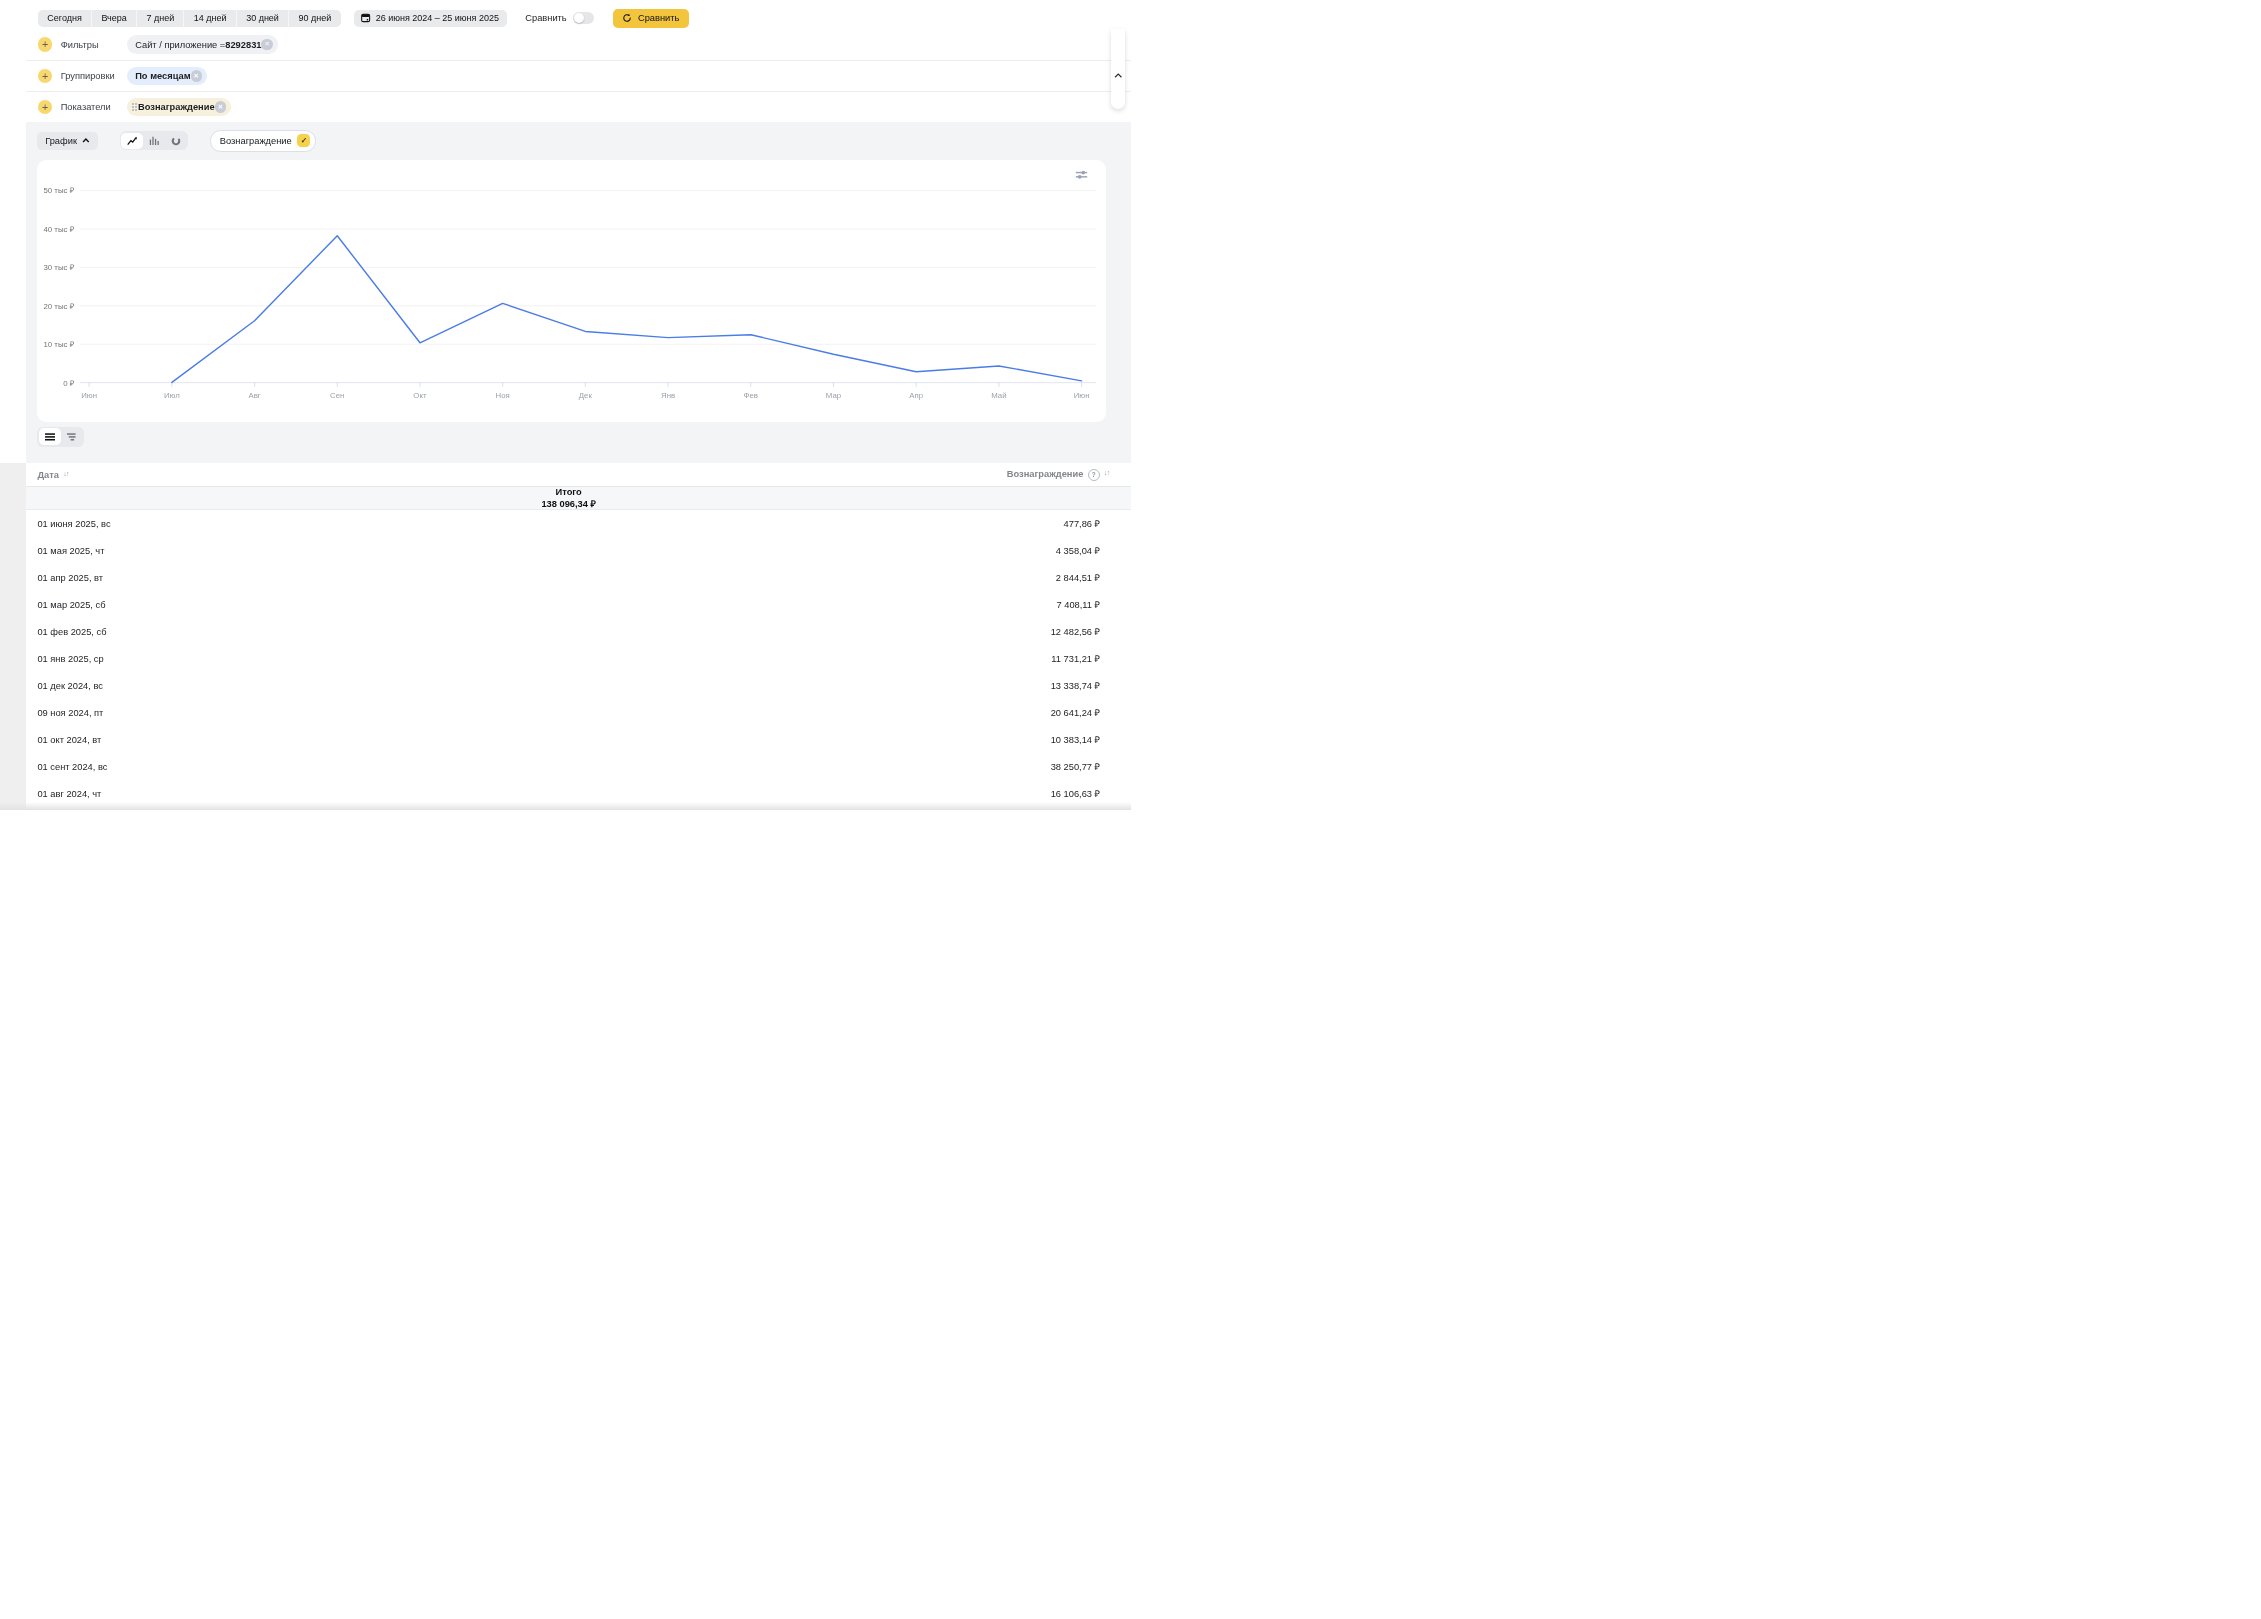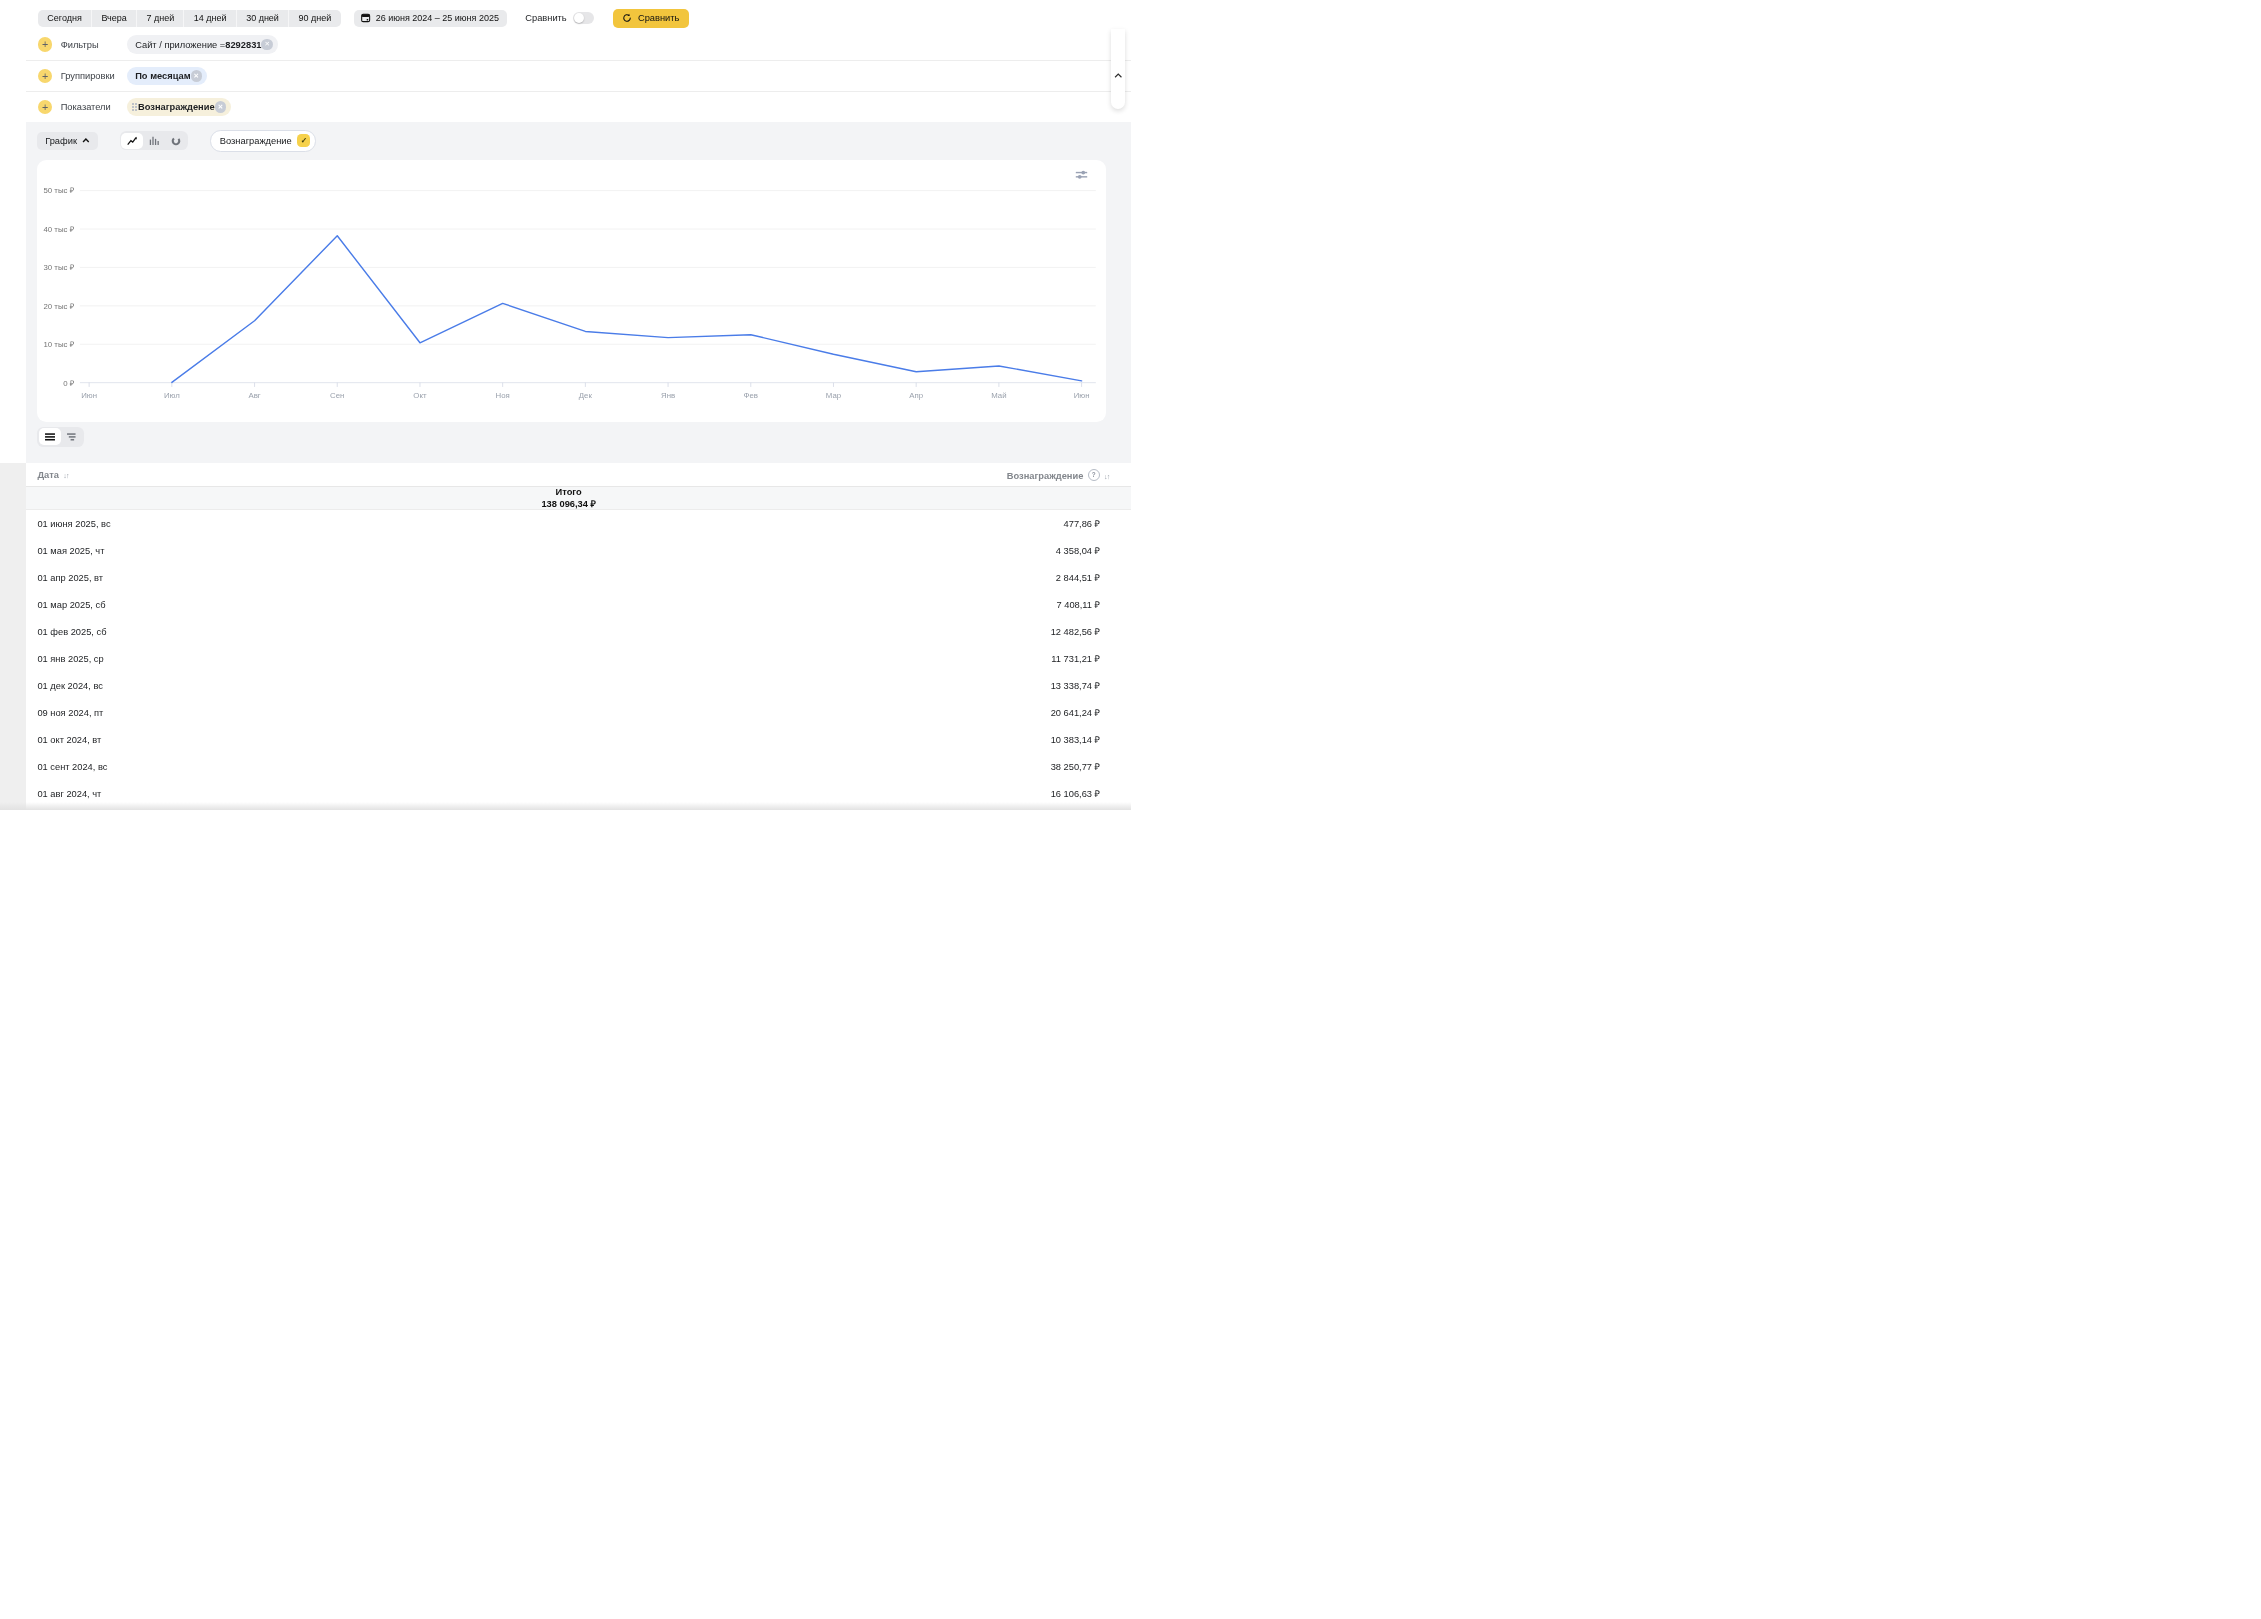--- a/index.html
+++ b/index.html
@@ -63,21 +63,21 @@
 
   
   .viewtoggle{position:absolute;left:11.4px;top:305px;background:#e8e9ec;border-radius:6.4px;padding:1.4px;display:flex;}
   .viewtoggle .s{width:22px;height:17px;border-radius:5px;display:flex;align-items:center;justify-content:center;cursor:pointer;}
   .viewtoggle .s.sel{background:#fff;}
 
   
   .tsec{position:absolute;left:26px;top:463px;right:0;bottom:0;background:#fff;}
   .thead{height:24px;display:flex;align-items:center;justify-content:space-between;
          padding:0 21.4px 0 11.4px;border-bottom:0.7px solid #e7e7e7;box-sizing:border-box;}
-  .thcell{display:flex;align-items:flex-end;gap:4.3px;font-weight:700;color:#82868c;}
+  .thcell{display:flex;align-items:flex-start;gap:4.3px;font-weight:700;color:#82868c;}
   .sorticon{font-size:7.1px;color:#9aa1aa;letter-spacing:-0.7px;cursor:pointer;}
   .helpicon{width:10px;height:10px;border-radius:50%;border:0.7px solid #b6bcc6;color:#8b919c;font-size:6.4px;
             display:flex;align-items:center;justify-content:center;cursor:pointer;}
   .trow-total{height:23px;display:flex;align-items:center;justify-content:space-between;background:#f6f7f8;
               border-bottom:0.7px solid #ececec;padding:0 31px 0 11.4px;font-weight:700;color:#111;box-sizing:border-box;flex-direction:column;}
   .trow{height:27px;display:flex;align-items:center;justify-content:space-between;
         padding:0 31px 0 11.4px;box-sizing:border-box;}
   .bottom-fade{position:absolute;left:0;right:0;bottom:0;height:8.5px;
                background:linear-gradient(rgba(255,255,255,0),#e2e2e2);pointer-events:none;z-index:9;}
 </style>

